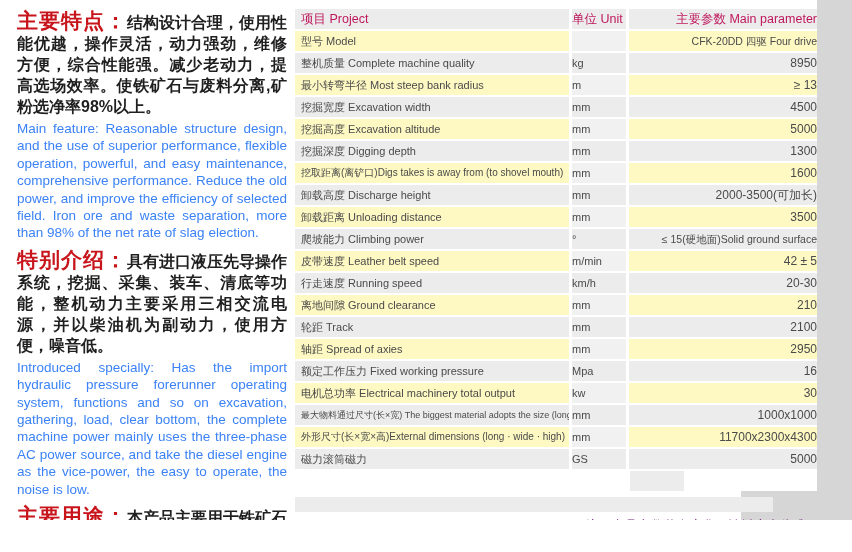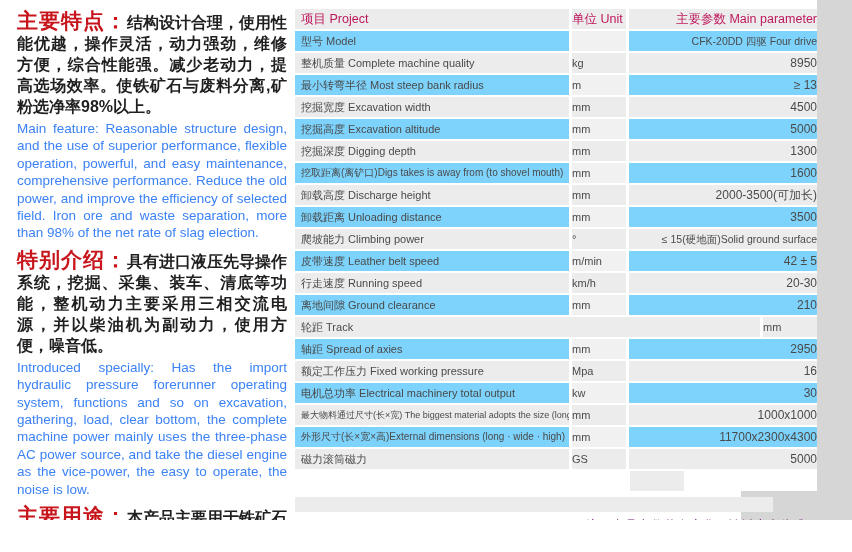--- a/index.html
+++ b/index.html
@@ -31,21 +31,21 @@
   .spec-table{position:absolute;left:295px;top:8px;width:522px;z-index:1;}
   .trow{display:flex;height:22px;align-items:center;column-gap:3px;}
   .cell{height:20px;line-height:20px;box-sizing:border-box;overflow:hidden;white-space:nowrap;}
   .cell.label{flex:1;padding-left:6px;font-size:11px;color:#4a4a4a;text-align:left;}
   .cell.label.sm{font-size:10px;}
   .cell.label.xs{font-size:9px;}
   .cell.unit{width:54px;font-size:11px;color:#4a4a4a;}
   .cell.value{width:188px;text-align:right;font-size:12px;color:#4a4a4a;}
   .cell.value.sm-val{font-size:10.5px;}
   .trow.gray .cell{background:#ececec;}
-  .trow.white .cell{background:#7dd3fc;}
+  .trow.white .cell{background:#fef9c3;}
   .trow.white .cell.unit{background:#f1f1f1;}
   .trow.header .cell{background:#ececec;color:#be185d;font-size:12.5px;}
   .trow.header .cell.label{font-size:12.5px;}
   .trow.empty .cell{background:#fff;}
   .trow.empty .cell.unit{background:#ececec;}
   .trow.empty .cell.value{width:130px;}
   
   .footer-note{
     position:absolute;left:295px;top:517px;width:512px;text-align:right;
     font-size:12px;color:#701a75;z-index:3;letter-spacing:1px;
@@ -138,20 +138,21 @@
           <div class="cell value">20-30</div>
         </div>
         <div class="trow white">
           <div class="cell label">离地间隙 Ground clearance</div>
           <div class="cell unit">mm</div>
           <div class="cell value">210</div>
         </div>
         <div class="trow gray">
           <div class="cell label">轮距 Track</div>
           <div class="cell unit">mm</div>
+          <div class="cell value">2100</div>
         </div>
         <div class="trow white">
           <div class="cell label">轴距 Spread of axies</div>
           <div class="cell unit">mm</div>
           <div class="cell value">2950</div>
         </div>
         <div class="trow gray">
           <div class="cell label">额定工作压力 Fixed working pressure</div>
           <div class="cell unit">Mpa</div>
           <div class="cell value">16</div>

